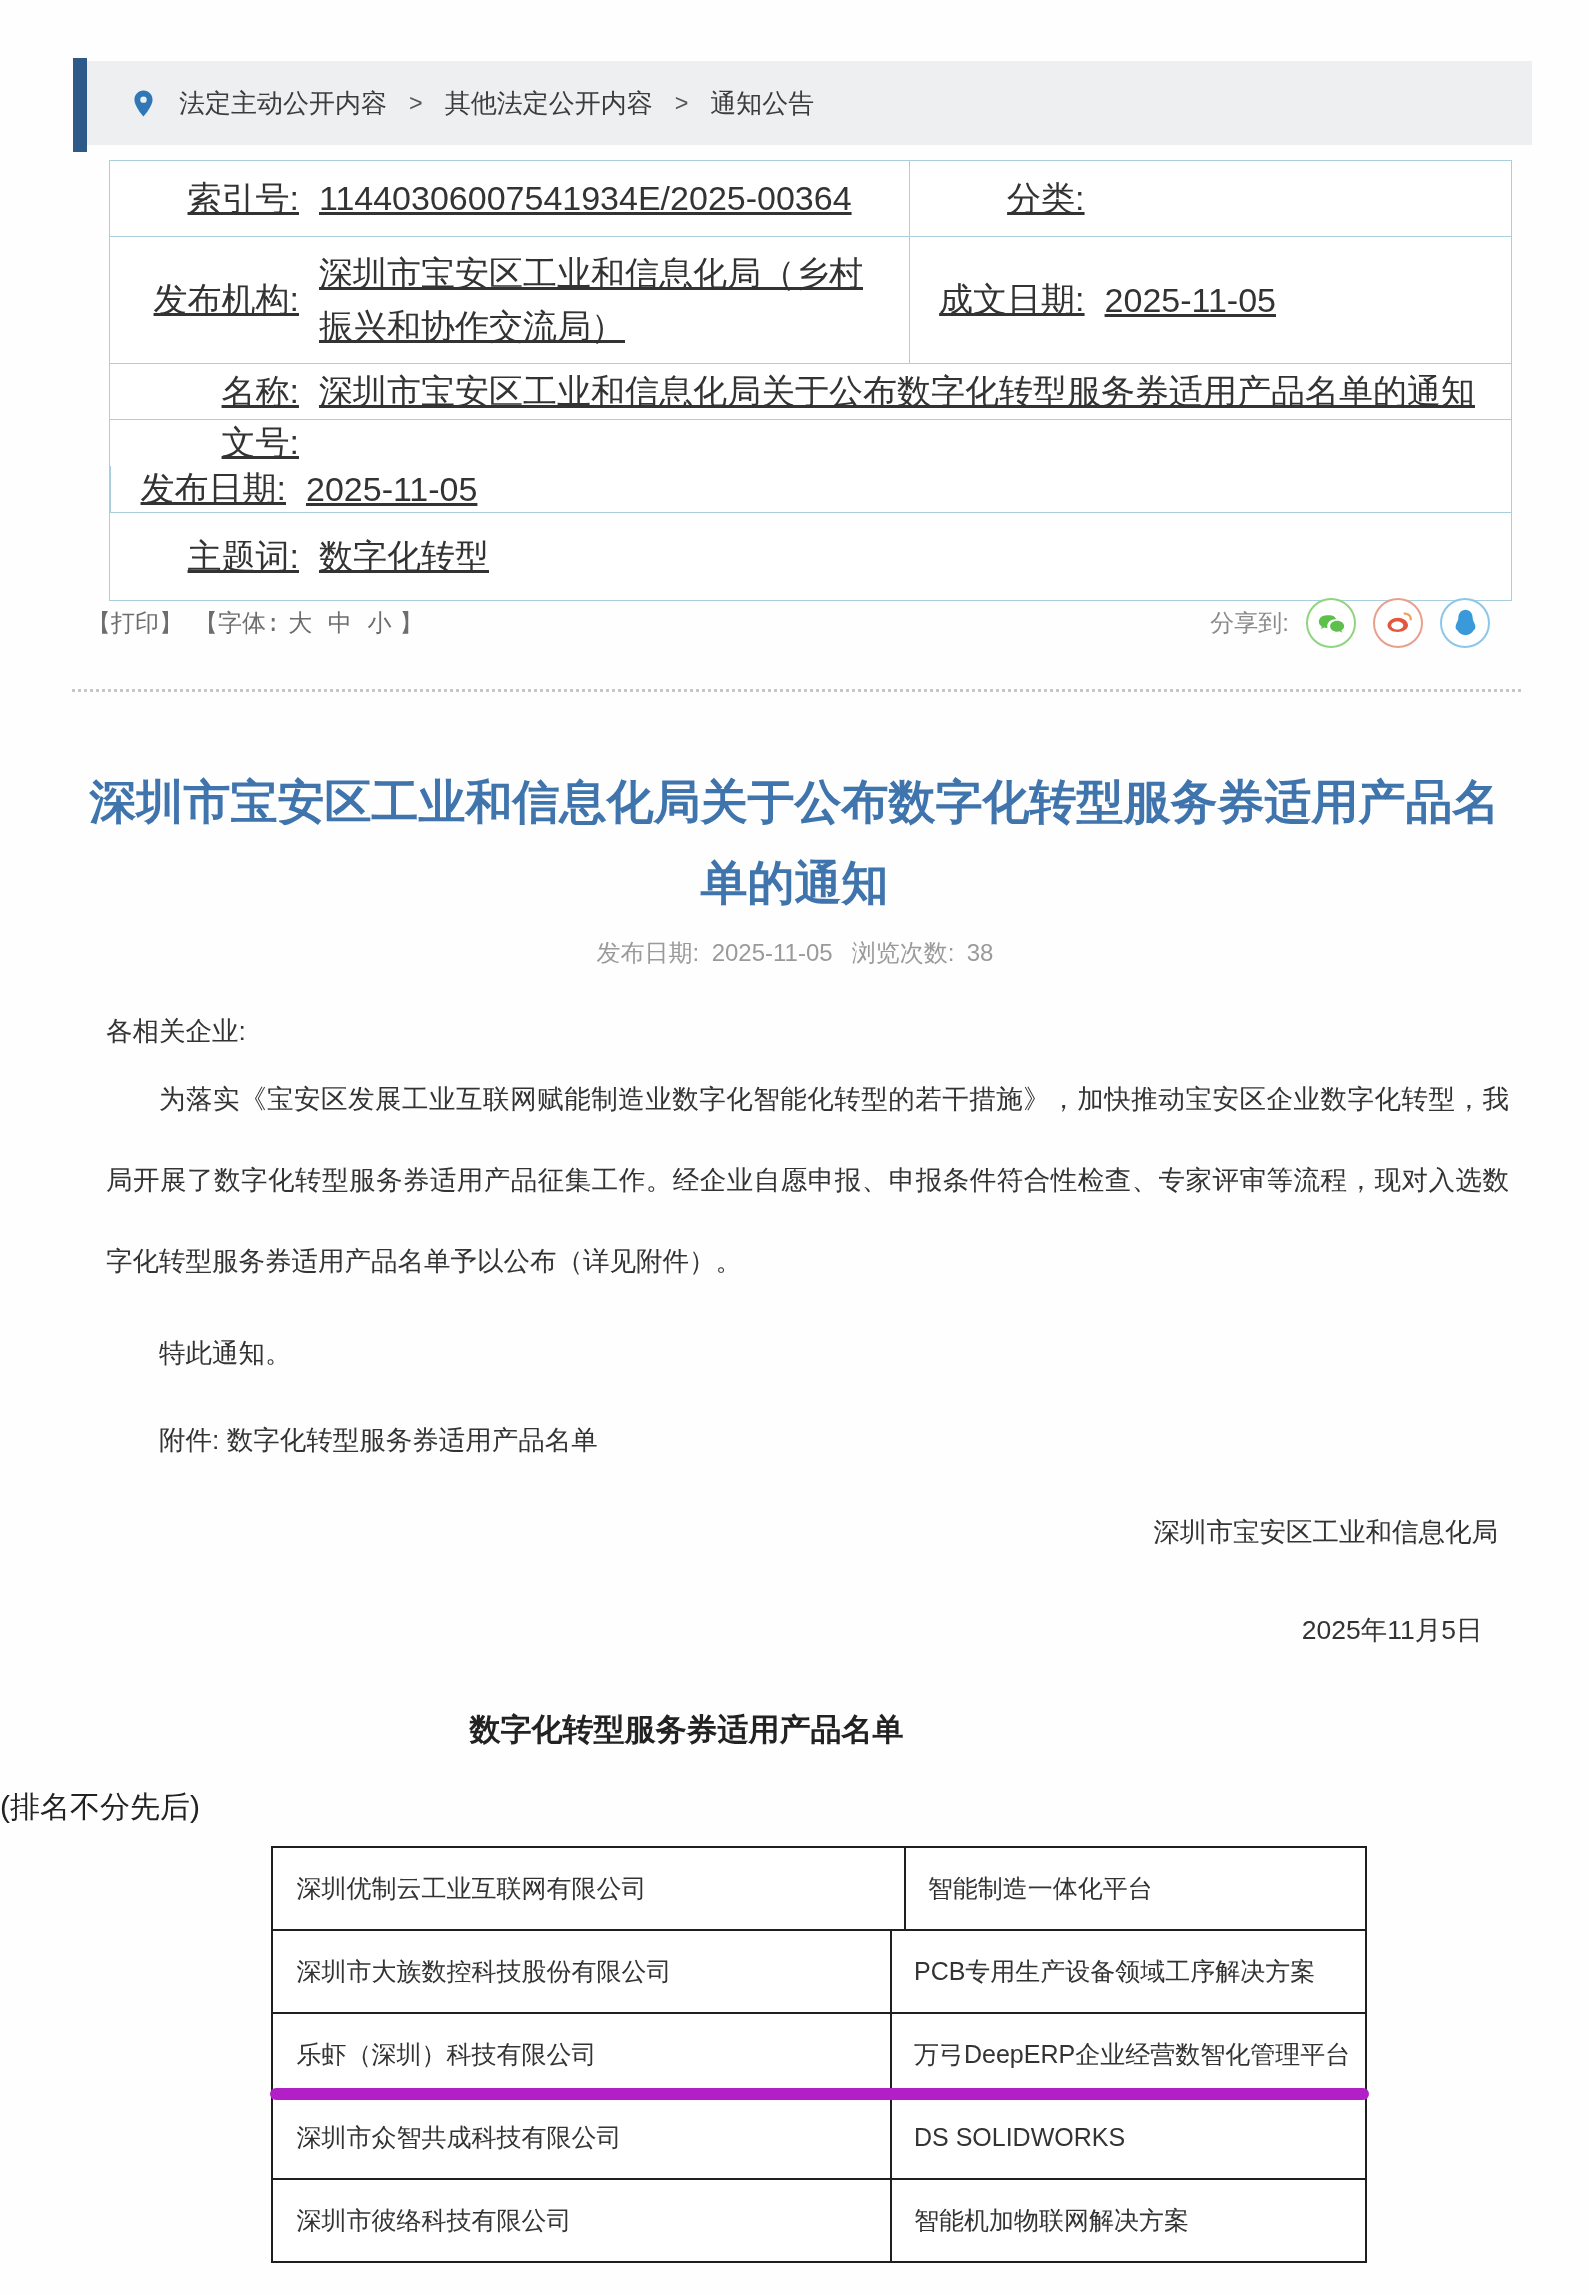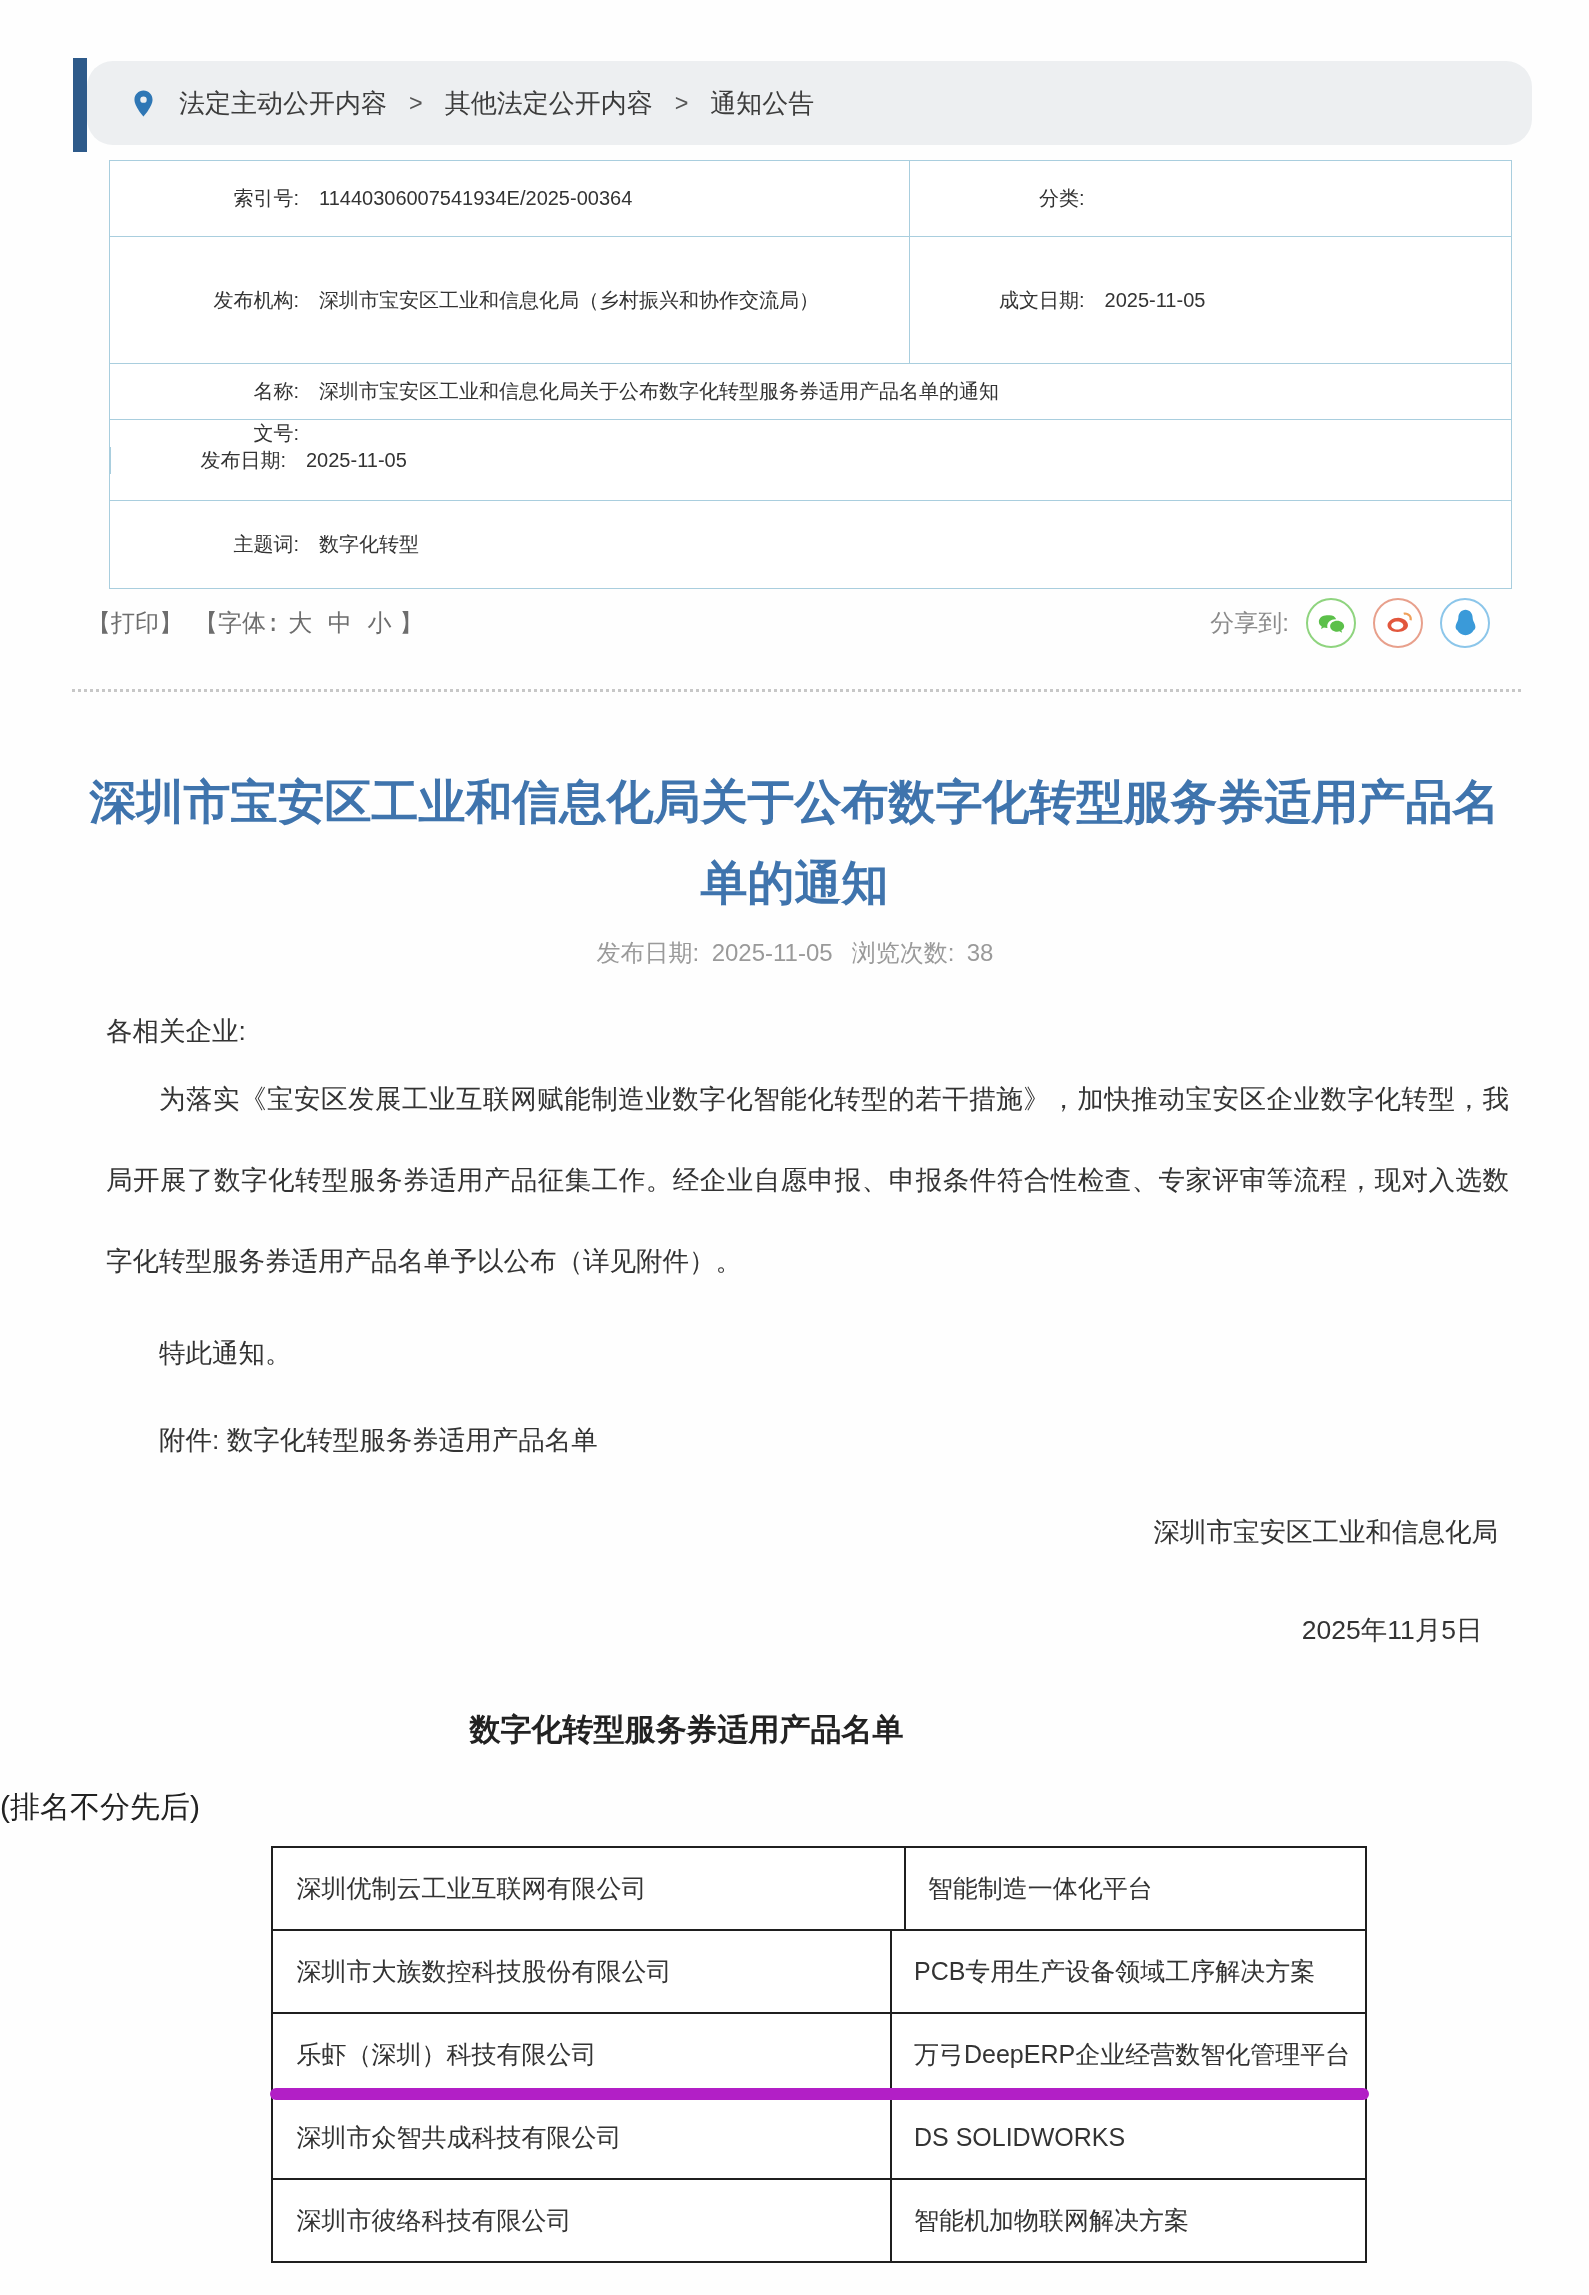--- a/index.html
+++ b/index.html
@@ -2,28 +2,28 @@
 <html style="--accent: #2e5a8a; --breadcrumb_bg: #edeff1; --table_border: #a9cede; --title: #3f74ad; --text: #333333; --annex_border: #1f1f1f; --highlight: #b21fc6; --wechat_green: #5cc04a; --weibo_red: #e2573d; --qq_blue: #3a9ad9;font-size:12.5px"><head>
 <meta charset="utf-8">
 <style>
   html,body{margin:0;padding:0;background:#ffffff;}
   .page{position:relative;width:1590px;height:2295px;background:#fefefe;overflow:hidden;
         font-family:"Liberation Sans","DejaVu Sans",sans-serif;color:var(--text,#333);}
 
   
   .accent-bar{position:absolute;left:73px;top:58px;width:14px;height:94px;background:var(--accent,#2e5a8a);}
   .breadcrumb-bar{position:absolute;left:87px;top:61px;width:1445px;height:84px;
-      background:var(--breadcrumb_bg,#edeff1);display:flex;align-items:center;font-size:26px;color:#3c3c3c;border-radius:26px;}
+      background:var(--breadcrumb_bg,#edeff1);display:flex;align-items:center;font-size:26px;color:#3c3c3c;}
   .pin{width:31px;height:31px;margin:0 20px 0 41px;flex:0 0 auto;}
   .crumb{cursor:pointer;}
   .crumb-sep{margin:0 22px;color:#555;font-size:23.4px;}
 
   
   .meta-table{position:absolute;left:109px;top:160px;width:1403px;border:1.6px solid var(--table_border,#a9cede);background:#fff;box-sizing:border-box;}
-  .m-row{display:flex;border-top:1.6px solid var(--table_border,#a9cede);font-size:20px;}
+  .m-row{display:flex;border-top:1.6px solid var(--table_border,#a9cede);font-size:34px;text-decoration:underline;}
   .m-row:first-child{border-top:none;}
   .m-left{width:57%;display:flex;align-items:center;box-sizing:border-box;}
   .m-left.full{width:100%;}
   .m-right{width:43%;border-left:1.6px solid var(--table_border,#a9cede);display:flex;align-items:center;box-sizing:border-box;}
   .m-label{width:209px;flex:0 0 auto;text-align:right;padding-right:20px;box-sizing:border-box;}
   .m-val{flex:1;padding-right:23.4px;line-height:1.55;}
   .m-label2{width:195px;flex:0 0 auto;text-align:right;padding-right:20px;box-sizing:border-box;}
   .m-val2{flex:1;}
   .rh1{min-height:75px;}.rh2{min-height:126px;}.rh3{min-height:55px;}.rh4{min-height:80px;flex-direction:column;}.rh5{min-height:87px;}
 

